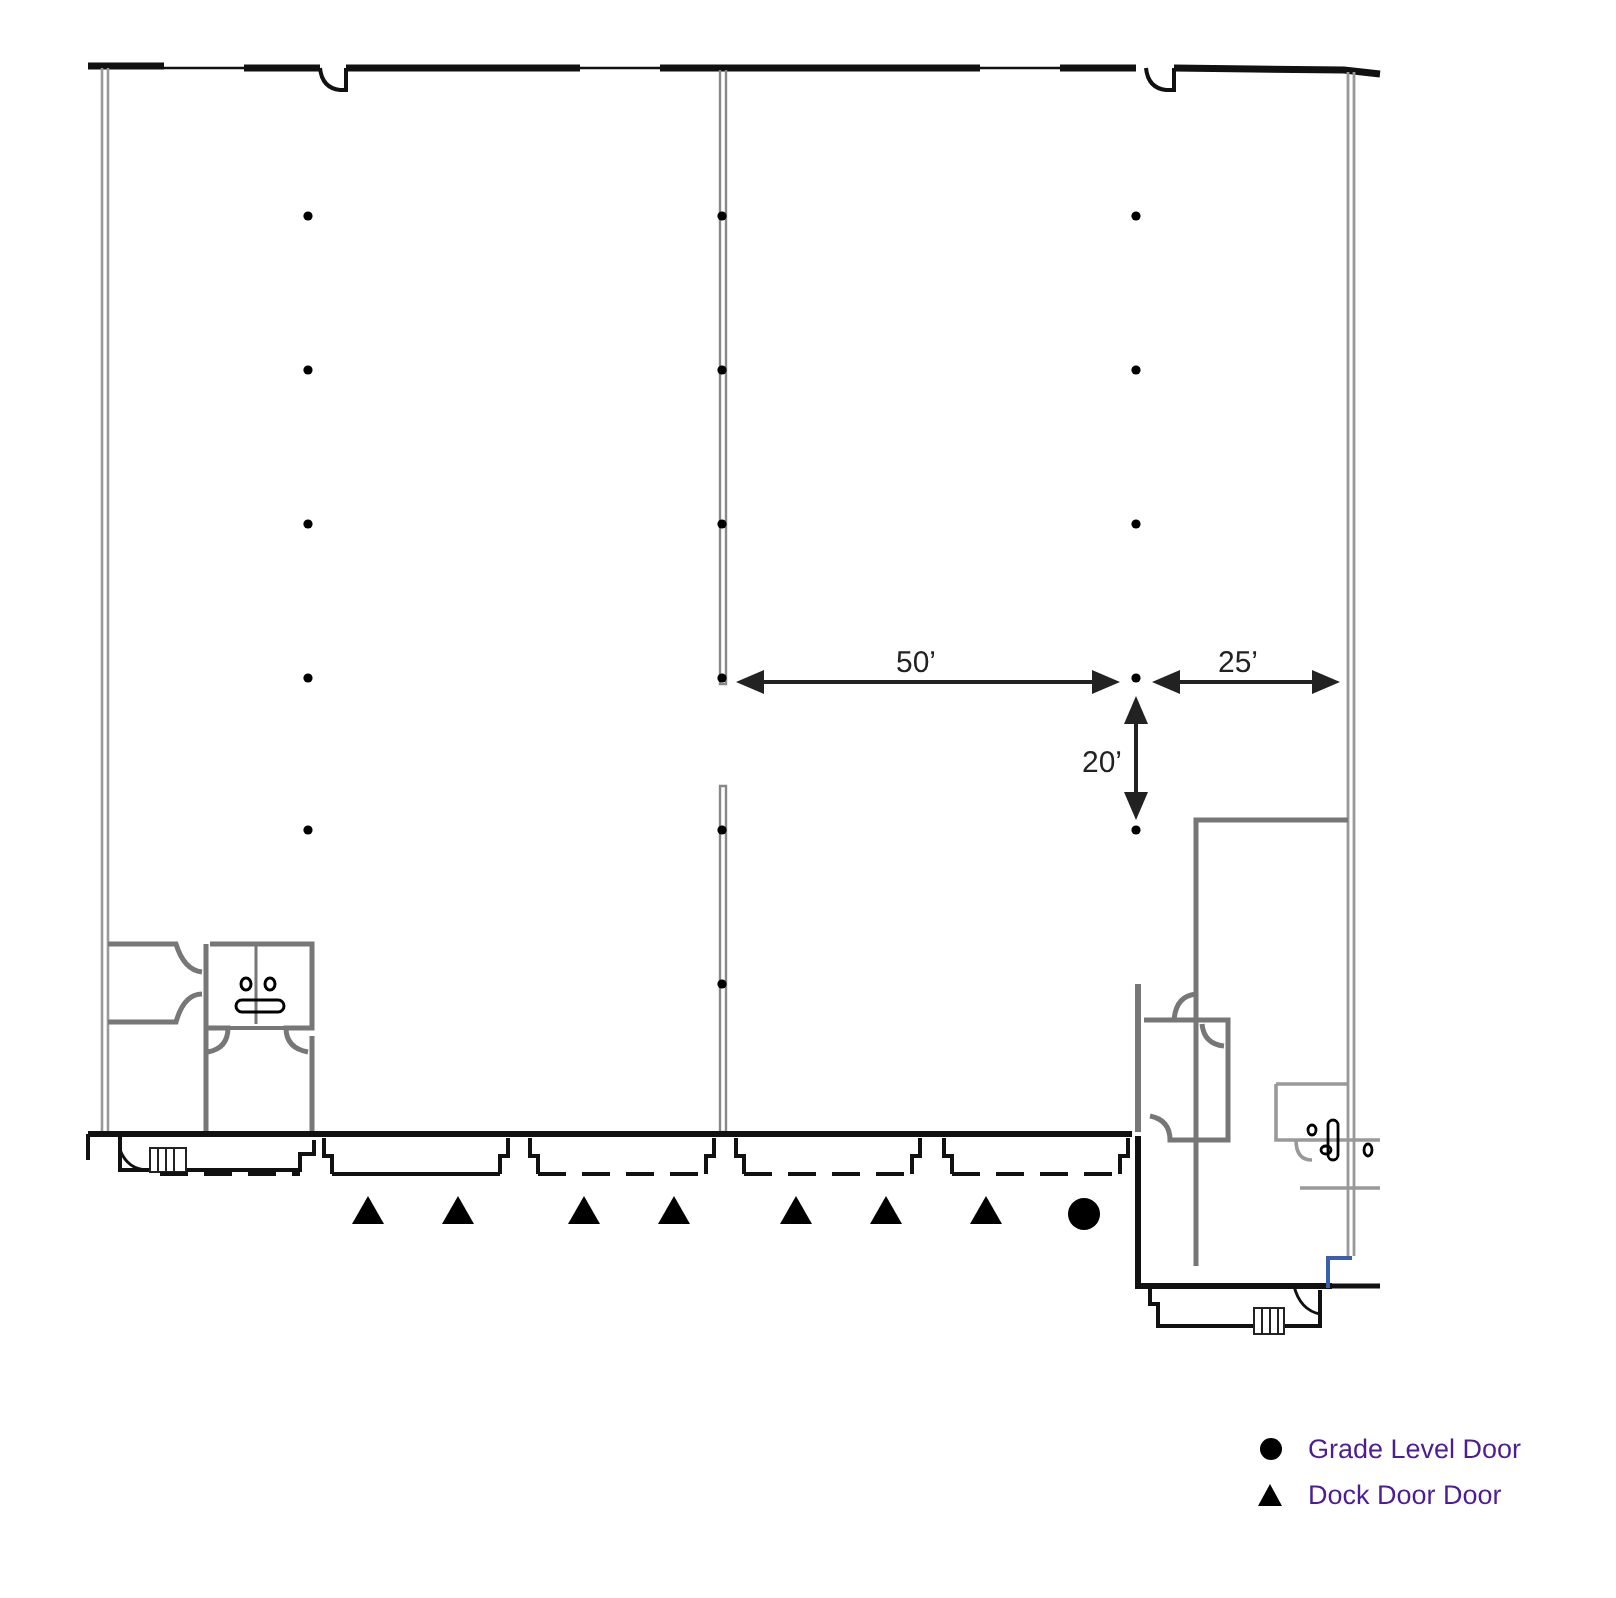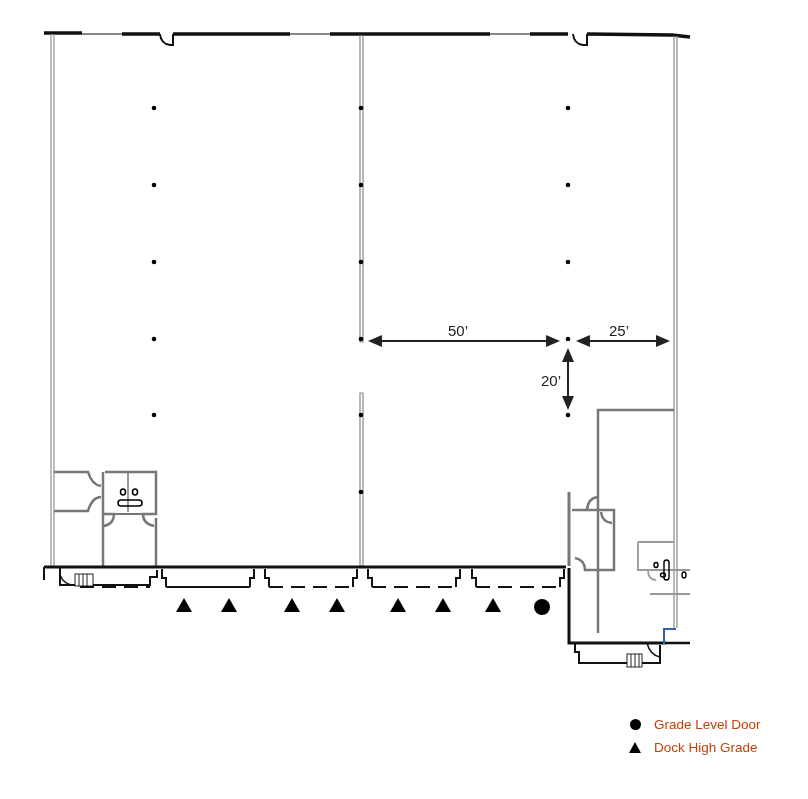--- a/index.html
+++ b/index.html
@@ -1,19 +1,19 @@
 <!DOCTYPE html>
 <html><head>
 <meta charset="utf-8">
 <style>
   html, body { margin: 0; padding: 0; background: #ffffff; }
   body { width: 808px; height: 799px; position: relative; overflow: hidden; font-family: "Liberation Sans", sans-serif; }
   #plan { position: absolute; left: 0; top: 0; }
   .dim-label { font-family: "Liberation Sans", sans-serif; font-size: 15px; fill: #222222; }
-  .legend { position: absolute; left: 628px; top: 713px; font-size: 13.5px; color: #c2410c; }
+  .legend { position: absolute; left: 628px; top: 713px; font-size: 13.5px; color: #4c1d95; }
   .legend-row { display: flex; align-items: center; height: 23px; }
   .legend-sym { width: 14px; height: 14px; margin-right: 12px; display: flex; align-items: center; justify-content: center; }
   .sym-circle { width: 11px; height: 11px; border-radius: 50%; background: #000; }
   .sym-tri { width: 0; height: 0; border-left: 6px solid transparent; border-right: 6px solid transparent; border-bottom: 11px solid #000; }
 </style>
 </head>
 <body>
 
 <svg id="plan" width="808" height="799" viewBox="0 0 808 799" xmlns="http://www.w3.org/2000/svg">
 
@@ -163,15 +163,15 @@
   <div class="legend-row">
     <span class="legend-sym">
         <span class="sym-circle"></span>
       </span>
     <span>Grade Level Door</span>
   </div>
   <div class="legend-row">
     <span class="legend-sym">
         <span class="sym-tri"></span>
       </span>
-    <span>Dock High Grade</span>
+    <span>Dock Door Door</span>
   </div>
 </div>
 
 </body></html>

